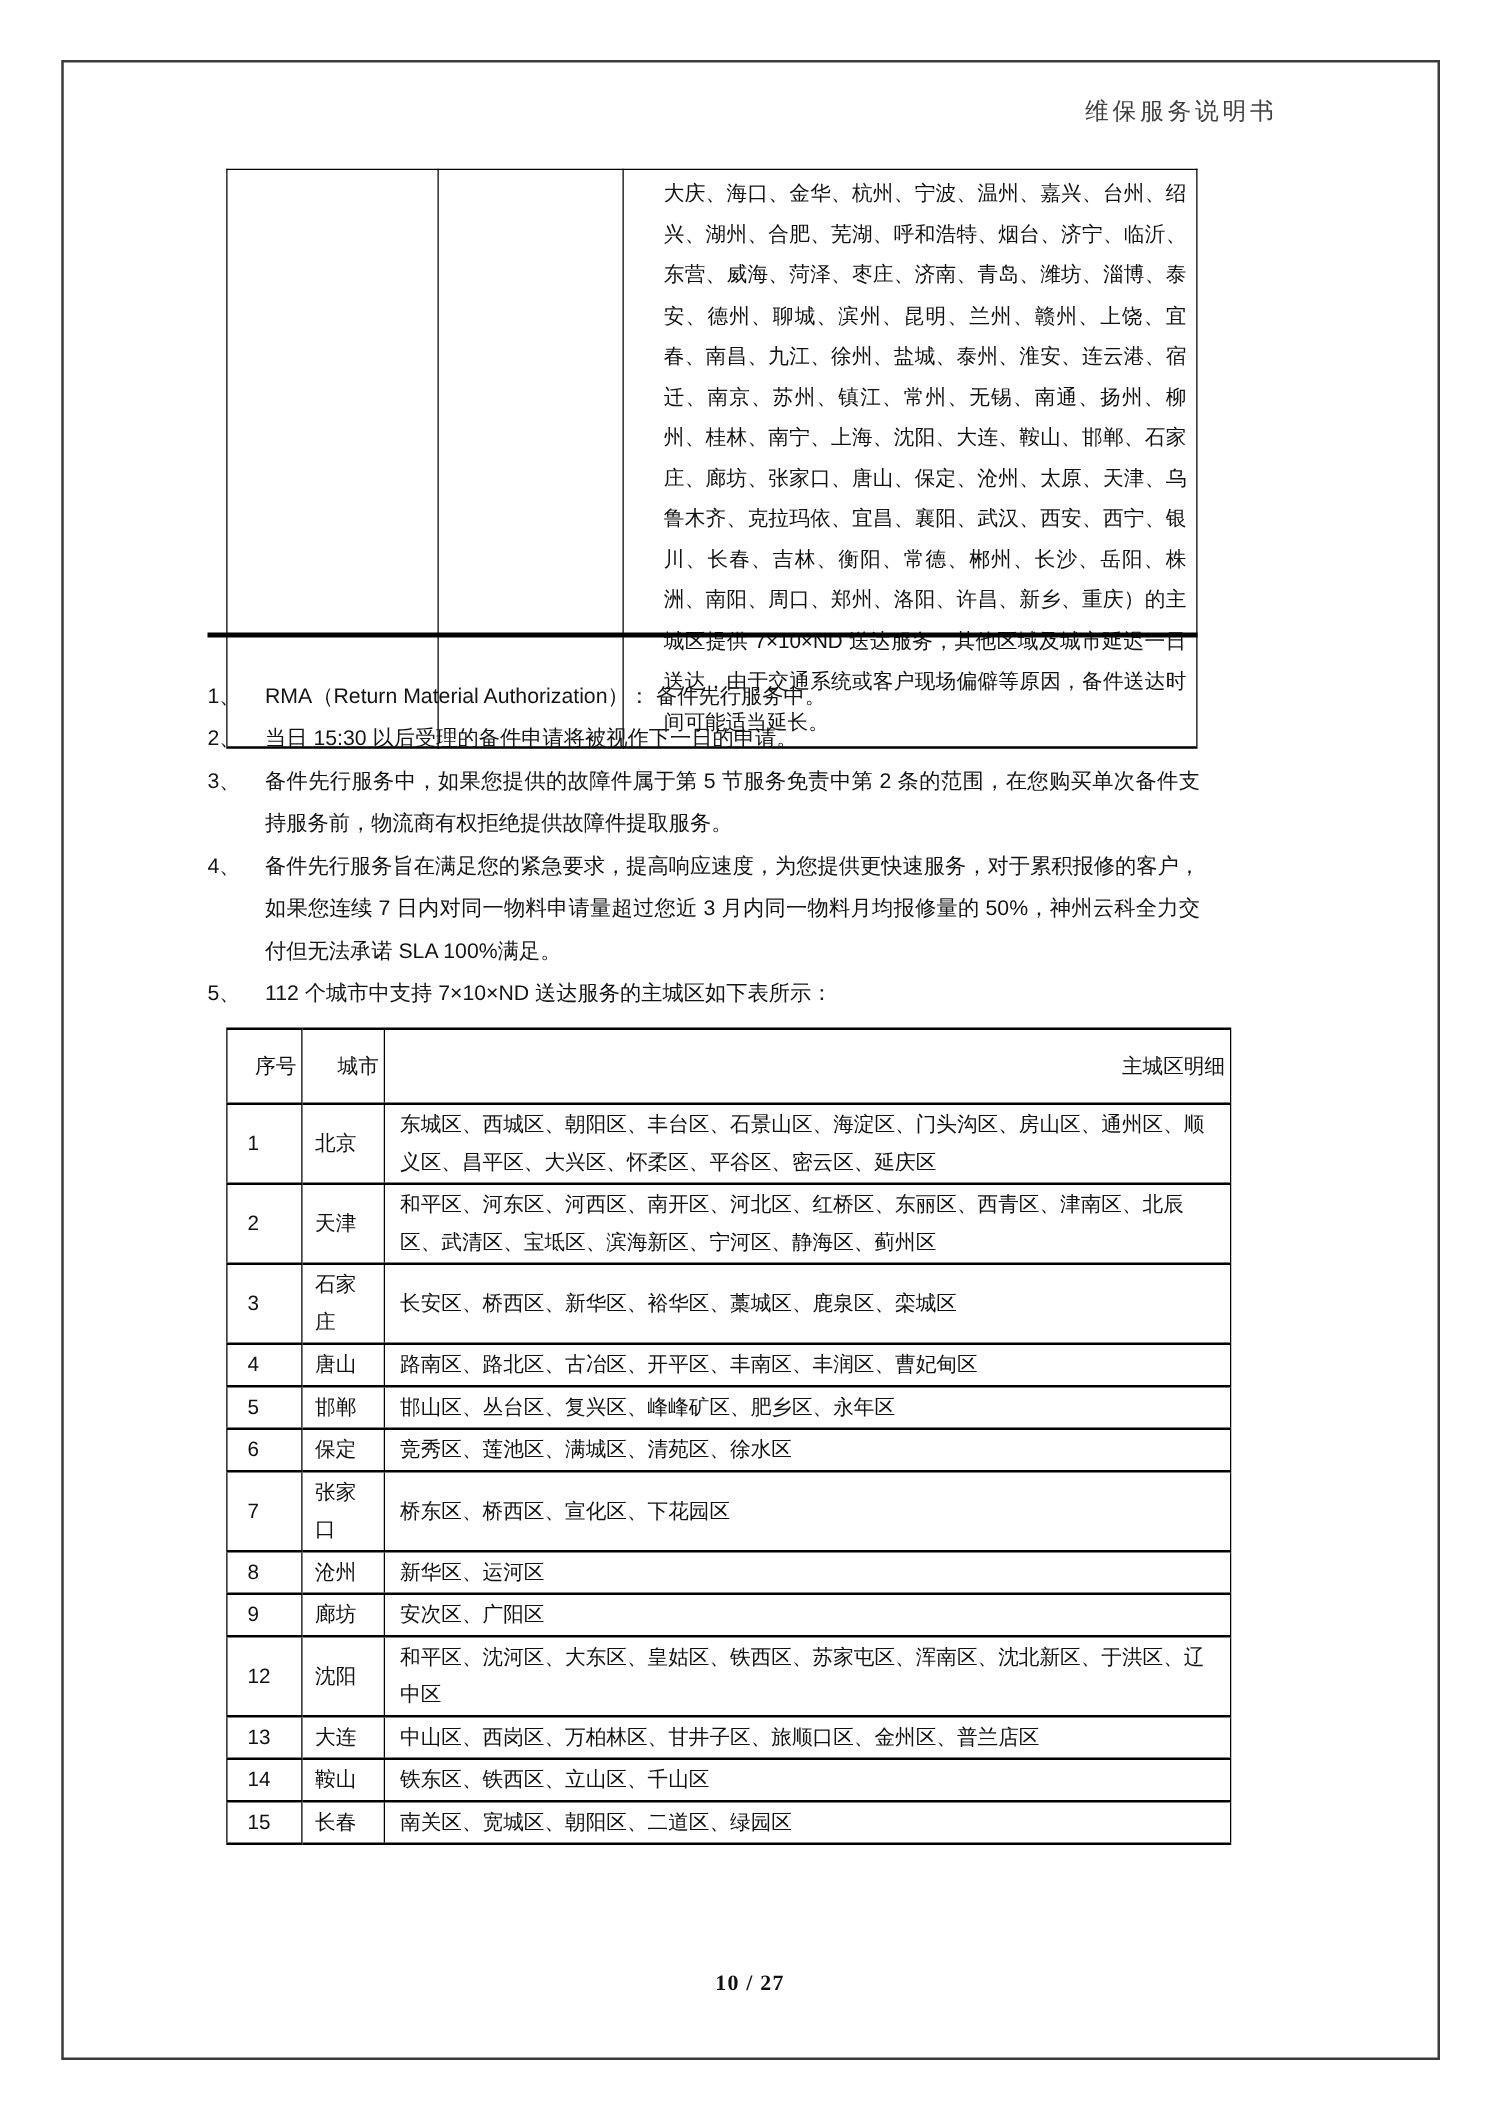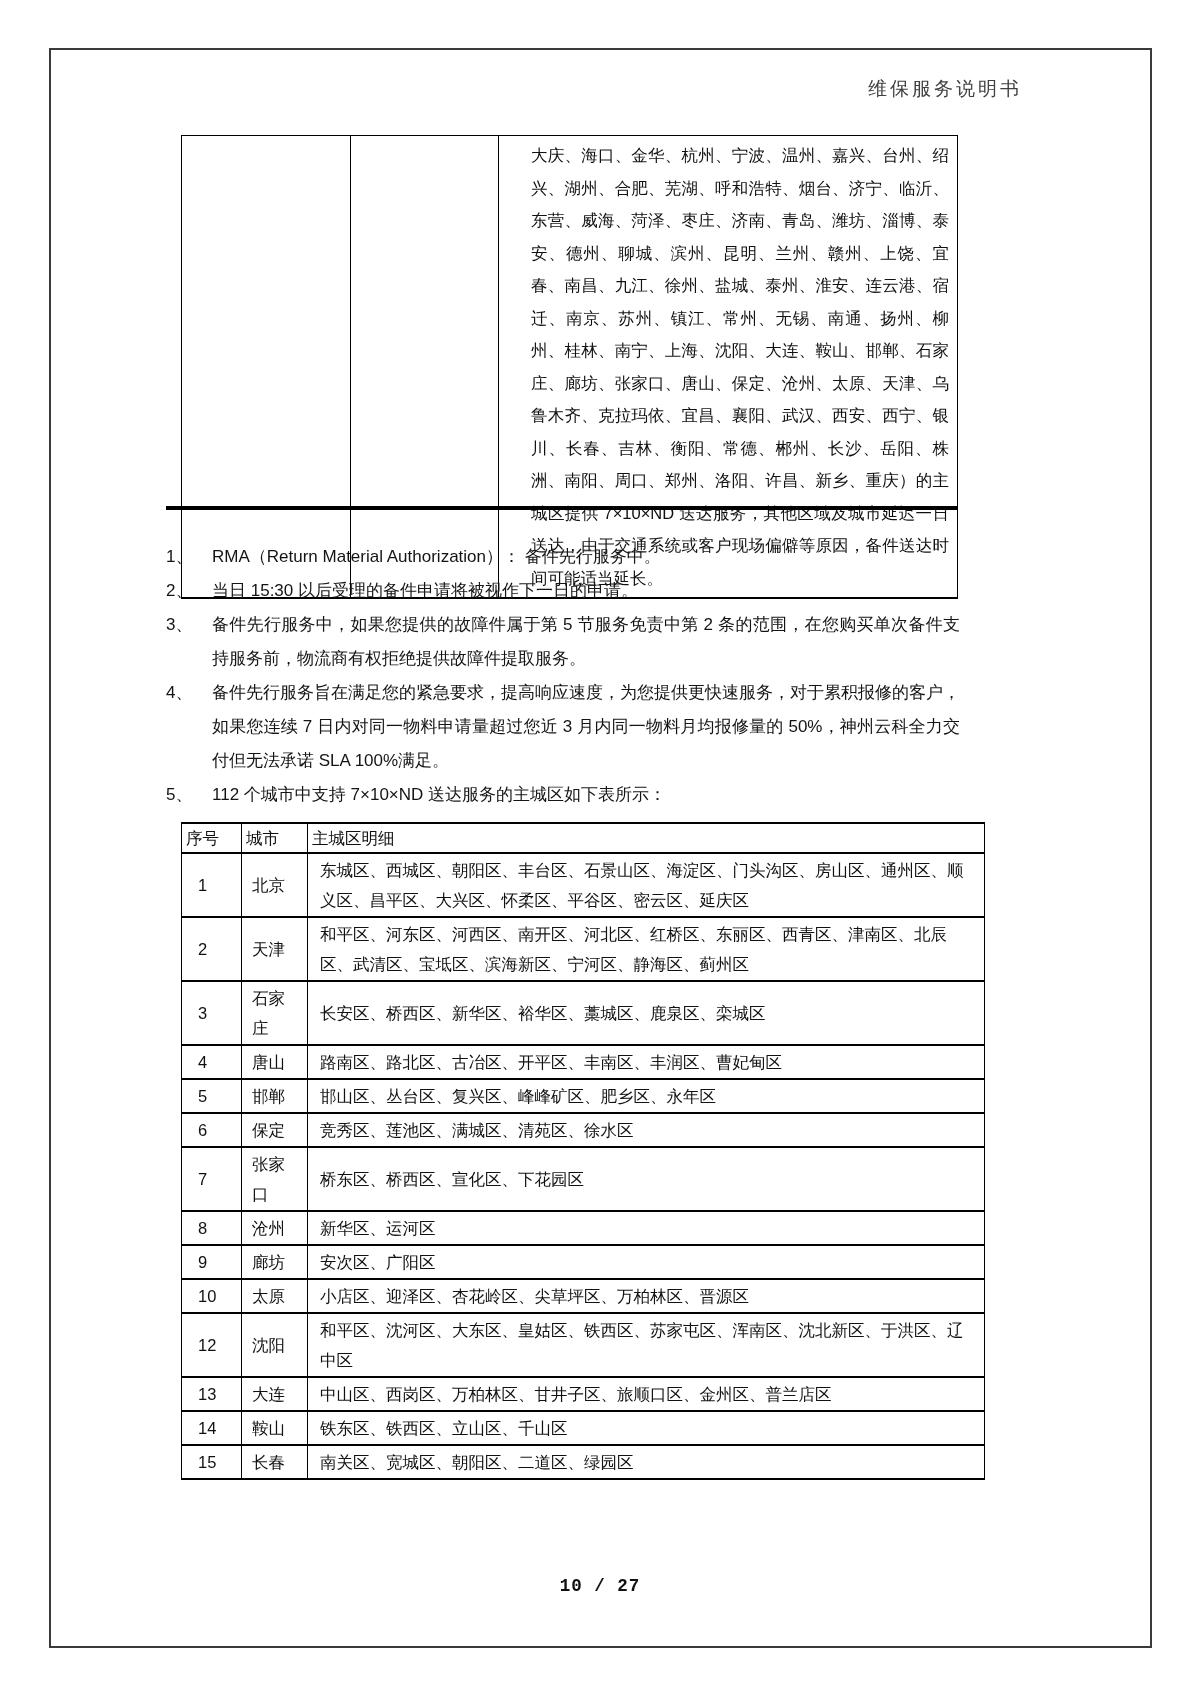--- a/index.html
+++ b/index.html
@@ -53,30 +53,30 @@
   
   .city-table{
     position:absolute;left:181px;top:822px;width:804px;
     border-collapse:collapse;table-layout:fixed;
     font-size:16.5px;color:#111;
   }
   .city-table th,.city-table td{
     border:1px solid #000;border-top-width:2px;border-bottom-width:2px;
     vertical-align:middle;font-weight:normal;
   }
-  .city-table th{height:28px;text-align:left;padding:0 4px;line-height:26px;}
+  .city-table th{height:28px;text-align:right;padding:15px 4px;line-height:26px;}
   .city-table td{line-height:30px;padding:1px 10px;}
   .ct-no{width:60px;}
   .ct-city{width:66px;}
   td.cell-no{padding-left:16px;text-align:left;}
   td.cell-city{padding:1px 10px;}
   td.cell-districts{padding:1px 12px;text-align:left;}
   .footer{
     position:absolute;left:0;right:0;top:1576px;text-align:center;
-    font-family:Liberation Mono, monospace;
+    font-family:Liberation Serif, serif;
     font-size:17.5px;font-weight:bold;color:#101010;letter-spacing:1px;
   }
 </style>
 </head>
 <body>
 
 <div class="page-frame"></div>
 
 <div class="doc-header">维保服务说明书</div>
 
@@ -170,25 +170,20 @@
         <td class="cell-no">8</td>
         <td class="cell-city">沧州</td>
         <td class="cell-districts">新华区、运河区</td>
       </tr>
       <tr>
         <td class="cell-no">9</td>
         <td class="cell-city">廊坊</td>
         <td class="cell-districts">安次区、广阳区</td>
       </tr>
       <tr>
-        <td class="cell-no">10</td>
-        <td class="cell-city">太原</td>
-        <td class="cell-districts">小店区、迎泽区、杏花岭区、尖草坪区、万柏林区、晋源区</td>
-      </tr>
-      <tr>
         <td class="cell-no">12</td>
         <td class="cell-city">沈阳</td>
         <td class="cell-districts">和平区、沈河区、大东区、皇姑区、铁西区、苏家屯区、浑南区、沈北新区、于洪区、辽中区</td>
       </tr>
       <tr>
         <td class="cell-no">13</td>
         <td class="cell-city">大连</td>
         <td class="cell-districts">中山区、西岗区、万柏林区、甘井子区、旅顺口区、金州区、普兰店区</td>
       </tr>
       <tr>

